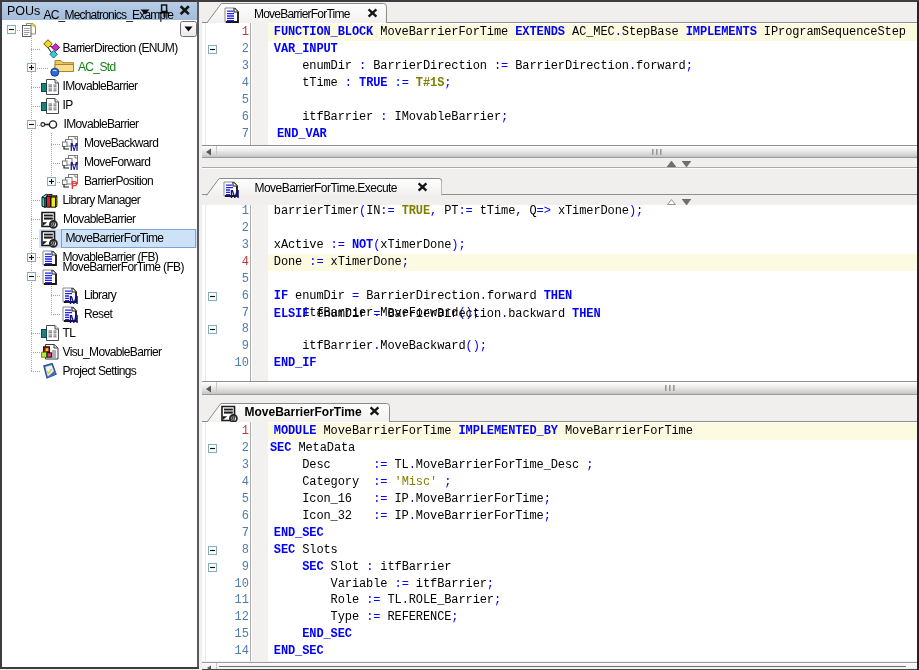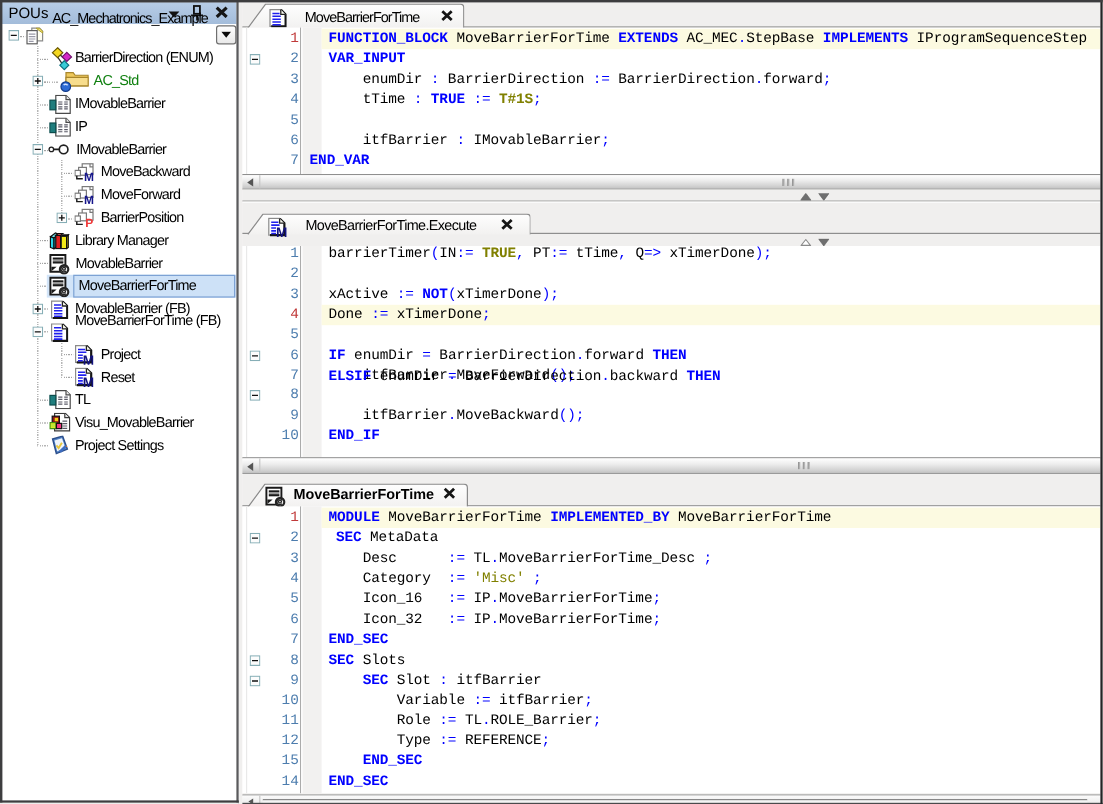--- a/index.html
+++ b/index.html
@@ -200,21 +200,21 @@
 <path d="M3 4.2h6M3 6.6h7M3 9h7M3 11.4h7M3 13.6h7" stroke="#2020ee" stroke-width="1.3"></path>
 </svg>
 <div class="a treelbl" style="left:62.5px;top:259px;height:17px;line-height:17px;">MoveBarrierForTime (FB)</div>
 <svg class="a" style="left:62px;top:287.2px;" width="16" height="17" viewBox="0 0 16 17">
     <path d="M1 1h9l4 4v10H1z" fill="#fff" stroke="#8a8a8a" stroke-width="1"></path>
 <path d="M10.2 1.2 14 5v10H2" fill="none" stroke="#151515" stroke-width="1.8"></path>
 <path d="M10 1v4h4" fill="#fcfcf2" stroke="#222" stroke-width="1.1"></path>
 <path d="M3 4.2h6M3 6.6h7M3 9h4M3 11.4h4M3 13.6h4" stroke="#2020ee" stroke-width="1.3"></path>
 <text x="7" y="16.8" font-family="Liberation Sans" font-size="11.5" font-weight="bold" fill="#12127e">M</text>
 </svg>
-<div class="a treelbl" style="left:84px;top:286.7px;height:17px;line-height:17px;">Project</div>
+<div class="a treelbl" style="left:84px;top:286.7px;height:17px;line-height:17px;">Library</div>
 <svg class="a" style="left:62px;top:306.15px;" width="16" height="17" viewBox="0 0 16 17">
     <path d="M1 1h9l4 4v10H1z" fill="#fff" stroke="#8a8a8a" stroke-width="1"></path>
 <path d="M10.2 1.2 14 5v10H2" fill="none" stroke="#151515" stroke-width="1.8"></path>
 <path d="M10 1v4h4" fill="#fcfcf2" stroke="#222" stroke-width="1.1"></path>
 <path d="M3 4.2h6M3 6.6h7M3 9h4M3 11.4h4M3 13.6h4" stroke="#2020ee" stroke-width="1.3"></path>
 <text x="7" y="16.8" font-family="Liberation Sans" font-size="11.5" font-weight="bold" fill="#12127e">M</text>
 </svg>
 <div class="a treelbl" style="left:84px;top:305.65px;height:17px;line-height:17px;">Reset</div>
 <svg class="a" style="left:41px;top:325.09999999999997px;" width="19" height="16" viewBox="0 0 19 16">
     <path d="M5.5 0.5h8.5l3.5 3.5v11.5h-12z" fill="#fff" stroke="#4a4a4a"></path>
@@ -282,21 +282,21 @@
     <path d="M2 4.5h5" stroke="#101010" stroke-width="1.1"></path>
   </svg>
 <div class="a num" style="left:223px;top:57.8px;height:17.05px;line-height:17.05px">3</div>
 <div class="a mono" style="left:273.8px;top:57.8px;height:17.05px;line-height:17.05px">    enumDir <span class="o">:</span> BarrierDirection <span class="o">:=</span> BarrierDirection<span class="o">.</span>forward<span class="o">;</span></div>
 <div class="a num" style="left:223px;top:74.85000000000001px;height:17.05px;line-height:17.05px">4</div>
 <div class="a mono" style="left:273.8px;top:74.85000000000001px;height:17.05px;line-height:17.05px">    tTime <span class="o">:</span> <span class="k">TRUE</span> <span class="o">:=</span> <span class="c">T#1S</span><span class="o">;</span></div>
 <div class="a num" style="left:223px;top:91.9px;height:17.05px;line-height:17.05px">5</div>
 <div class="a num" style="left:223px;top:108.95px;height:17.05px;line-height:17.05px">6</div>
 <div class="a mono" style="left:273.8px;top:108.95px;height:17.05px;line-height:17.05px">    itfBarrier <span class="o">:</span> IMovableBarrier<span class="o">;</span></div>
 <div class="a num" style="left:223px;top:126.00000000000001px;height:17.05px;line-height:17.05px">7</div>
-<div class="a mono" style="left:258px;top:126.00000000000001px;height:17.05px;line-height:17.05px"><span class="k">END_VAR</span></div>
+<div class="a mono" style="left:277px;top:126.00000000000001px;height:17.05px;line-height:17.05px"><span class="k">END_VAR</span></div>
 <div class="a" style="left:202px;top:144.6px;width:714.8px;height:1px;background:#8f8f8f"></div>
 <div class="a" style="left:202px;top:145.6px;width:714.8px;height:11.8px;background:linear-gradient(#ffffff,#ededed 40%,#d2d2d2 82%,#c3c3c3)"></div>
 <div class="a" style="left:202px;top:157.4px;width:714.8px;height:1px;background:#9a9a9a"></div>
 <div class="a" style="left:215.5px;top:145.6px;width:1px;height:11.8px;background:#c8c8c8"></div>
 <svg class="a" style="left:205px;top:148.1px;" width="7" height="8" viewBox="0 0 7 8">
     <path d="M6 0.5 L1 4 L6 7.5z" fill="#555"></path>
   </svg>
 <div class="a" style="left:651.5px;top:148.6px;width:2px;height:6px;background:linear-gradient(90deg,#8a8a8a,#c8c8c8)"></div>
 <div class="a" style="left:655.5px;top:148.6px;width:2px;height:6px;background:linear-gradient(90deg,#8a8a8a,#c8c8c8)"></div>
 <div class="a" style="left:659.5px;top:148.6px;width:2px;height:6px;background:linear-gradient(90deg,#8a8a8a,#c8c8c8)"></div>
@@ -406,21 +406,21 @@
   </svg>
 <div class="a" style="left:202px;top:422.4px;width:715px;height:239.10000000000002px;background:#fff"></div>
 <div class="a" style="left:252.2px;top:422.4px;width:16.1px;height:239.10000000000002px;background:#f2f1f0"></div>
 <div class="a" style="left:250.2px;top:422.4px;width:1px;height:239.10000000000002px;background:#ababab"></div>
 <div class="a" style="left:251.2px;top:422.4px;width:1px;height:239.10000000000002px;background:#fdfdfd"></div>
 <div class="a" style="left:204.5px;top:422.4px;width:1px;height:239.10000000000002px;background:#e9e9e9"></div>
 <div class="a" style="left:268.3px;top:423.4px;width:648.7px;height:16.9px;background:#fcfae1"></div>
 <div class="a num numr" style="left:223px;top:423.4px;height:16.9px;line-height:16.9px">1</div>
 <div class="a mono" style="left:273.8px;top:423.4px;height:16.9px;line-height:16.9px"><span class="k">MODULE</span> MoveBarrierForTime <span class="k">IMPLEMENTED_BY</span> MoveBarrierForTime</div>
 <div class="a num" style="left:223px;top:440.29999999999995px;height:16.9px;line-height:16.9px">2</div>
-<div class="a mono" style="left:280px;top:440.29999999999995px;height:16.9px;line-height:16.9px"><span class="k">SEC</span> MetaData</div>
+<div class="a mono" style="left:270px;top:440.29999999999995px;height:16.9px;line-height:16.9px"><span class="k">SEC</span> MetaData</div>
 <svg class="a" style="left:207.5px;top:444.24999999999994px;" width="9" height="9" viewBox="0 0 9 9">
     <rect x="0.5" y="0.5" width="8" height="8" fill="#fcfcfc" stroke="#86aeb6"></rect>
     <path d="M2 4.5h5" stroke="#101010" stroke-width="1.1"></path>
   </svg>
 <div class="a num" style="left:223px;top:457.2px;height:16.9px;line-height:16.9px">3</div>
 <div class="a mono" style="left:273.8px;top:457.2px;height:16.9px;line-height:16.9px">    Desc      <span class="o">:=</span> TL<span class="o">.</span>MoveBarrierForTime_Desc <span class="o">;</span></div>
 <div class="a num" style="left:223px;top:474.09999999999997px;height:16.9px;line-height:16.9px">4</div>
 <div class="a mono" style="left:273.8px;top:474.09999999999997px;height:16.9px;line-height:16.9px">    Category  <span class="o">:=</span> <span class="s">'Misc'</span> <span class="o">;</span></div>
 <div class="a num" style="left:223px;top:491.0px;height:16.9px;line-height:16.9px">5</div>
 <div class="a mono" style="left:273.8px;top:491.0px;height:16.9px;line-height:16.9px">    Icon_16   <span class="o">:=</span> IP<span class="o">.</span>MoveBarrierForTime<span class="o">;</span></div>

